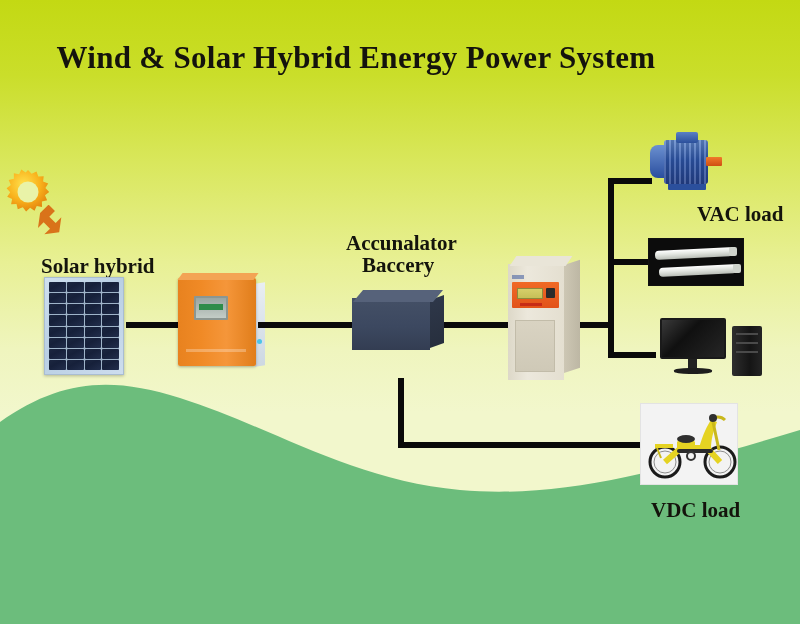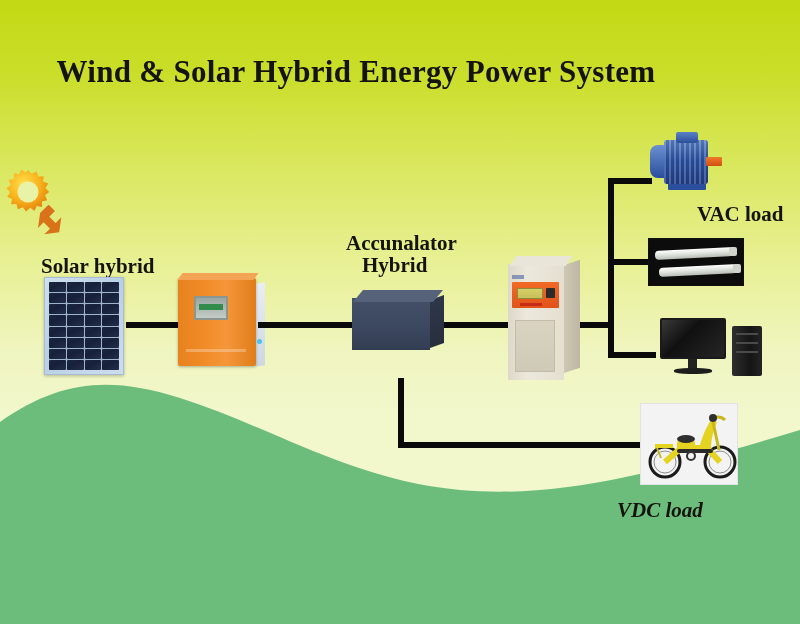--- a/index.html
+++ b/index.html
@@ -18,21 +18,21 @@
        #eff5be 56%,
        #f2f7cc 66%,
        #f2f7cc 100%);
   }
 
   
   .hill{position:absolute;left:0;bottom:0;width:800px;height:260px;}
 
   
   .title{
-    position:absolute;left:0;top:54px;width:712px;text-align:center;
+    position:absolute;left:0;top:40px;width:712px;text-align:center;
     font-size:31px;font-weight:bold;color:#14130d;
     font-family:"Liberation Serif", serif;
     letter-spacing:.3px;
   }
 
   
   .lbl{
     position:absolute;font-weight:bold;color:#14140c;
     font-family:"Liberation Serif", serif;
     white-space:nowrap;line-height:1.12;
@@ -309,21 +309,21 @@
         </div>
       <div class="ctrl-slot"></div>
     </div>
     <div class="ctrl-led"></div>
   </div>
 
 
   <div class="wire wh" style="left:258px;top:322px;width:96px;"></div>
 
   <div class="lbl lbl-17" style="left:346px;top:232px;">Accunalator</div>
-  <div class="lbl lbl-17" style="left:362px;top:254px;">Hybrid</div>
+  <div class="lbl lbl-17" style="left:362px;top:254px;">Baccery</div>
 
   <div class="batt">
     <div class="batt-side"></div>
     <div class="batt-front"></div>
     <div class="batt-top"></div>
   </div>
 
 
   <div class="wire wh" style="left:444px;top:322px;width:66px;"></div>
 
@@ -401,15 +401,15 @@
       <path d="M16,44 L20,54" stroke="#c9b81c" stroke-width="2"></path>
 
       <path d="M70,16 C74,12 80,12 84,16" stroke="#c9b81c" stroke-width="3" fill="none"></path>
       <circle cx="72" cy="14" r="4" fill="#2f2f2f"></circle>
       <path d="M72,18 L78,46" stroke="#c9b81c" stroke-width="3"></path>
 
       <circle cx="50" cy="52" r="4" fill="none" stroke="#333" stroke-width="2"></circle>
     </svg>
   </div>
 
-  <div class="lbl lbl-17" style="left:617px;top:499px;font-style:italic;">VDC load</div>
+  <div class="lbl lbl-17" style="left:651px;top:499px;">VDC load</div>
 
 </div>
 
 </body></html>

